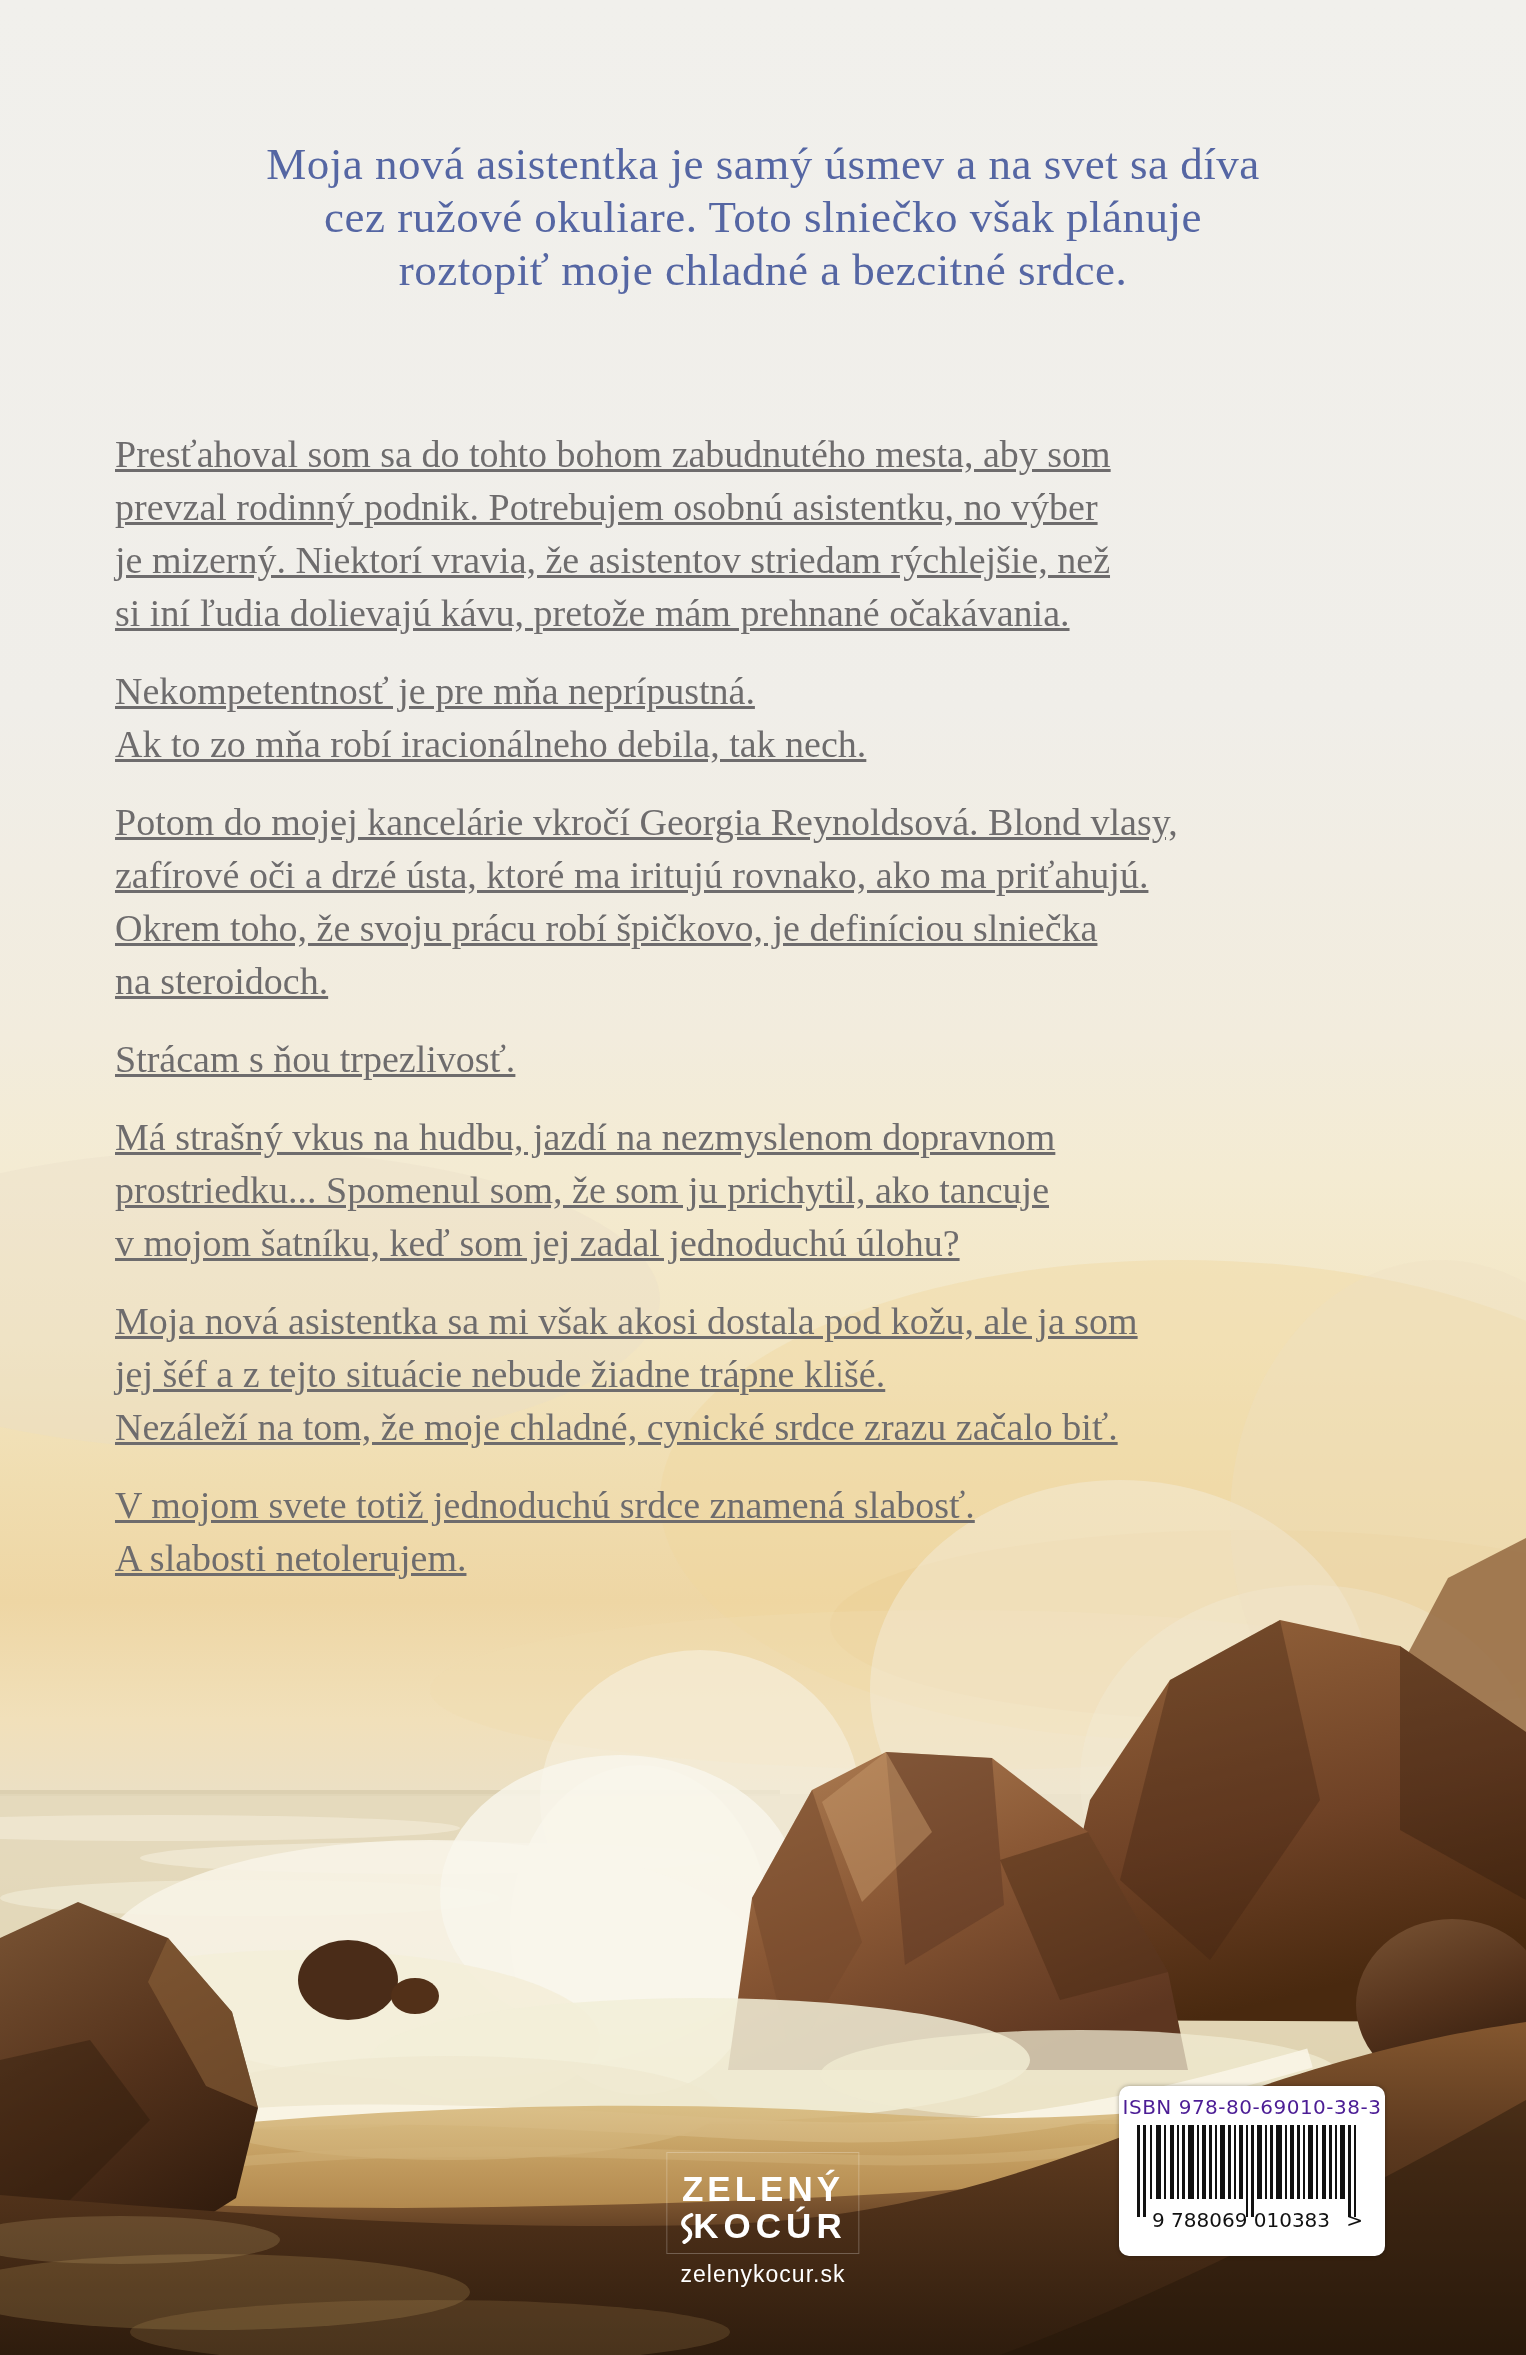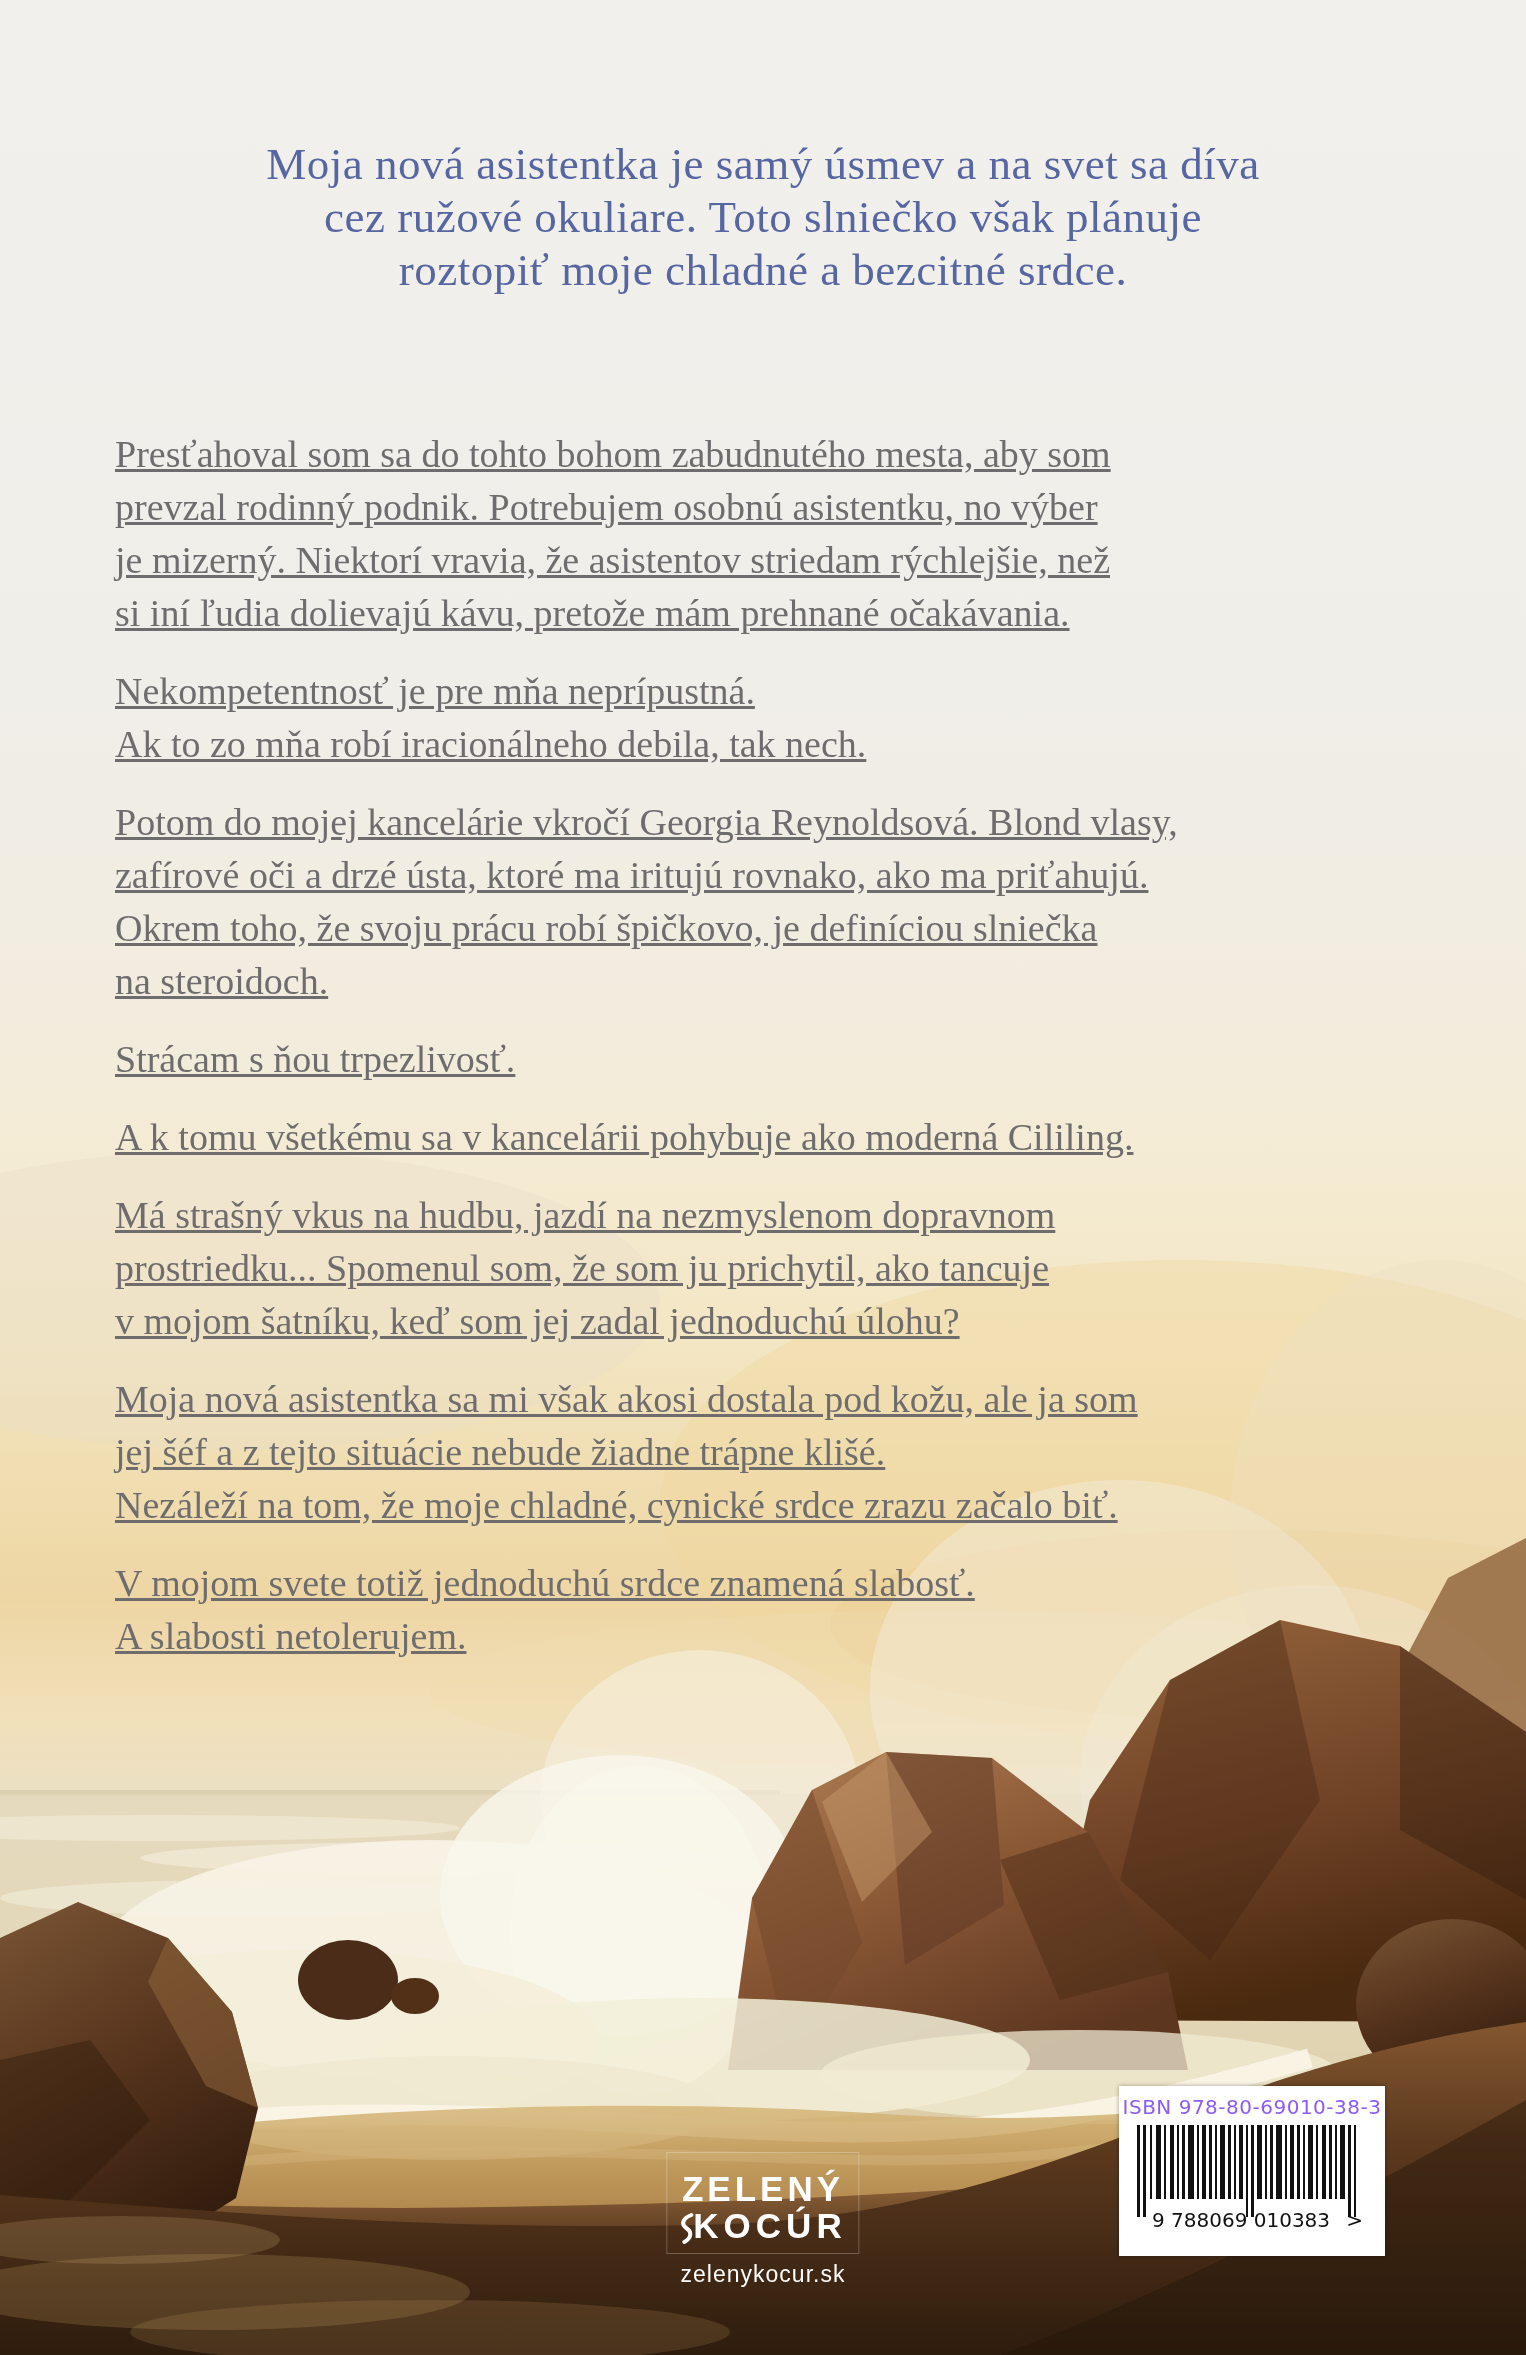--- a/index.html
+++ b/index.html
@@ -57,22 +57,23 @@
   }
   .logo-line1{font-size:35px;font-weight:bold;letter-spacing:4px;line-height:36px;}
   .logo-line2{font-size:35px;font-weight:bold;letter-spacing:5px;line-height:38px;display:flex;align-items:flex-end;justify-content:center;}
   .logo-tail{width:15px;height:32px;margin-right:-1px;flex:0 0 auto;}
   .logo-site{font-size:23px;font-weight:normal;letter-spacing:1px;margin-top:7px;}
   .barcode{
     position:absolute;left:1119px;top:2086px;width:266px;height:170px;
     background:#ffffff;
     box-shadow:0 0 4px rgba(0,0,0,.35);
     font-family:"DejaVu Sans", sans-serif;
-    color:#8b5cf6;
+    color:#4c1d95;
     text-align:center;
+    border-radius:10px;
   }
   .barcode-isbn{font-size:20px;margin-top:9px;letter-spacing:.5px;}
   .barcode-bars{display:block;margin:6px auto 0 auto;width:238px;height:104px;}
 </style>
 </head>
 <body>
 
 <div class="page">
 
   <svg class="scene" viewBox="0 0 1526 2355" preserveAspectRatio="none" aria-hidden="true">
@@ -169,21 +170,20 @@
 prevzal rodinný podnik. Potrebujem osobnú asistentku, no výber
 je mizerný. Niektorí vravia, že asistentov striedam rýchlejšie, než
 si iní ľudia dolievajú kávu, pretože mám prehnané očakávania.</p>
     <p>Nekompetentnosť je pre mňa neprípustná.
 Ak to zo mňa robí iracionálneho debila, tak nech.</p>
     <p>Potom do mojej kancelárie vkročí Georgia Reynoldsová. Blond vlasy,
 zafírové oči a drzé ústa, ktoré ma iritujú rovnako, ako ma priťahujú.
 Okrem toho, že svoju prácu robí špičkovo, je definíciou slniečka
 na steroidoch.</p>
     <p>Strácam s ňou trpezlivosť.</p>
-    <p>A k tomu všetkému sa v kancelárii pohybuje ako moderná Cililing.</p>
     <p>Má strašný vkus na hudbu, jazdí na nezmyslenom dopravnom
 prostriedku... Spomenul som, že som ju prichytil, ako tancuje
 v mojom šatníku, keď som jej zadal jednoduchú úlohu?</p>
     <p>Moja nová asistentka sa mi však akosi dostala pod kožu, ale ja som
 jej šéf a z tejto situácie nebude žiadne trápne klišé.
 Nezáleží na tom, že moje chladné, cynické srdce zrazu začalo biť.</p>
     <p>V mojom svete totiž jednoduchú srdce znamená slabosť.
 A slabosti netolerujem.</p>
   </div>
 

